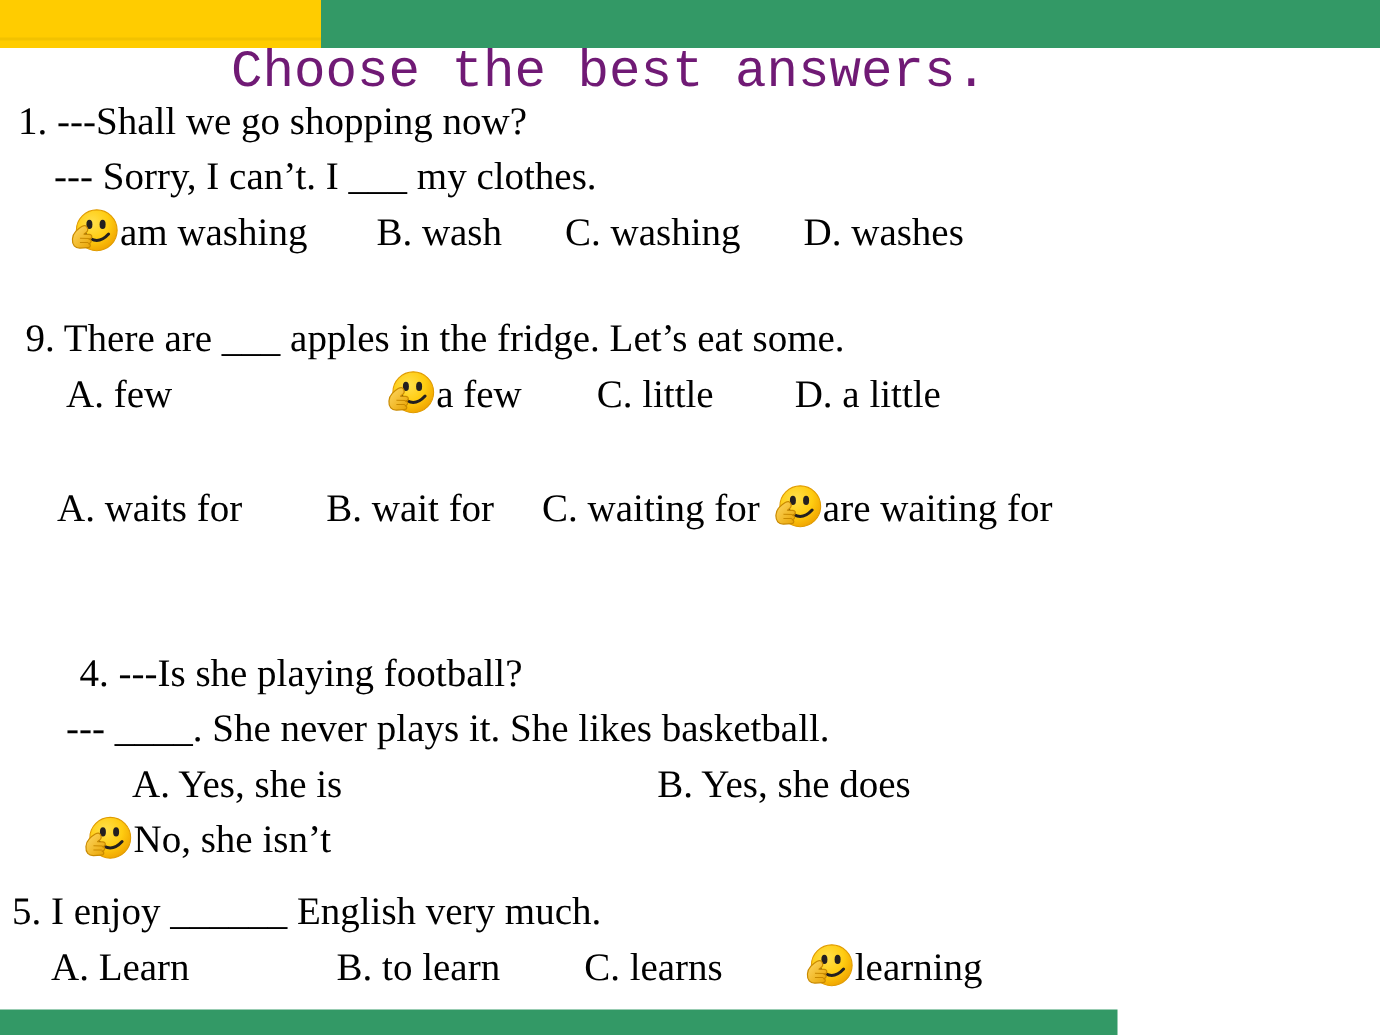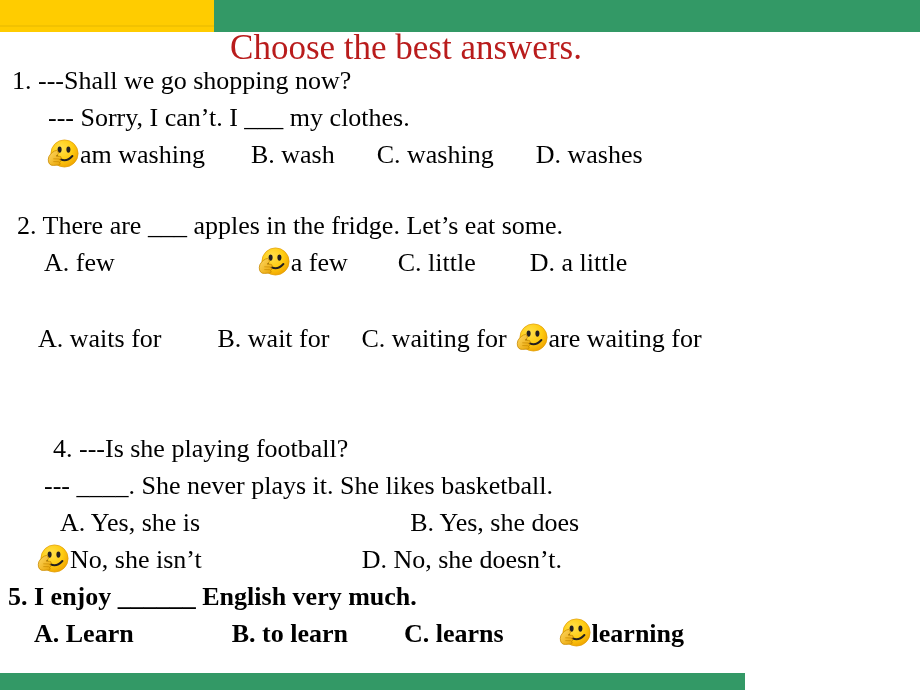--- a/index.html
+++ b/index.html
@@ -51,25 +51,26 @@
     background: #339966;
   }
 
   
   .title {
     position: absolute;
     top: 27px;
     left: 0;
     width: 844px;
     text-align: center;
-    color: #b91c1c;
+    color: #701a75;
     font-size: 35px;
     line-height: 42px;
     white-space: nowrap;
     letter-spacing: 0px;
+    font-family: Liberation Mono, monospace;
   }
   .title-inner {
     display: inline-block;
     transform: translateX(-16px);
   }
 
   
   .sheet {
     position: absolute;
     top: 62px;
@@ -135,21 +136,21 @@
 <div class="title">
   <span class="title-inner">Choose the best answers.</span>
 </div>
 
 <div class="sheet">
 
   <div class="qblock" style="top:0px;">
     <div class="qline" style="padding-left:12px;">
       <span class="txt">1. ---Shall we go shopping now?</span>
     </div>
-    <div class="qline" style="padding-left:48px;">
+    <div class="qline" style="padding-left:36px;">
       <span class="txt">--- Sorry, I can’t. I ___ my clothes.</span>
     </div>
     <div class="optline" style="padding-left:44px;">
       <span class="opt">
         <span class="smiley">
           <svg width="36" height="34" viewBox="0 0 36 34" xmlns="http://www.w3.org/2000/svg">
             <defs>
               <radialGradient id="g1a" cx="38%" cy="32%" r="72%">
                 <stop offset="0%" stop-color="#ffe04d"></stop>
                 <stop offset="58%" stop-color="#ffcc11"></stop>
@@ -182,21 +183,21 @@
       </span>
       <span style="display:inline-block;width:42px;"></span>
       <span class="opt">
         <span class="txt">D. washes</span>
       </span>
     </div>
   </div>
 
   <div class="qblock" style="top:145px;">
     <div class="qline" style="padding-left:17px;">
-      <span class="txt">2. There are ___ apples in the fridge. Let’s eat some.</span>
+      <span class="txt">9. There are ___ apples in the fridge. Let’s eat some.</span>
     </div>
     <div class="optline" style="padding-left:44px;">
       <span class="opt">
         <span class="txt">A. few</span>
       </span>
       <span style="display:inline-block;width:140px;"></span>
       <span class="opt">
         <span class="smiley">
           <svg width="36" height="34" viewBox="0 0 36 34" xmlns="http://www.w3.org/2000/svg">
             <circle cx="20.5" cy="15.5" r="13.6" fill="url(#g1a)" stroke="#e09b00" stroke-width="0.7"></circle>
@@ -254,53 +255,50 @@
     </div>
   </div>
 
   <div class="qblock" style="top:368px;">
     <div class="qline" style="padding-left:17px;margin-left:36px;">
       <span class="txt">4. ---Is she playing football?</span>
     </div>
     <div class="qline" style="padding-left:44px;">
       <span class="txt">--- ____. She never plays it. She likes basketball.</span>
     </div>
-    <div class="optline" style="padding-left:60px;gap:44px;">
+    <div class="optline" style="padding-left:88px;gap:44px;">
       <span class="opt">
         <span class="txt">A. Yes, she is</span>
       </span>
       <span style="display:inline-block;width:122px;"></span>
       <span class="opt">
         <span class="txt">B. Yes, she does</span>
       </span>
     </div>
-    <div class="optline" style="padding-left:34px;gap:28px;">
+    <div class="optline" style="padding-left:53px;gap:28px;">
       <span class="opt">
         <span class="smiley">
           <svg width="36" height="34" viewBox="0 0 36 34" xmlns="http://www.w3.org/2000/svg">
             <circle cx="20.5" cy="15.5" r="13.6" fill="url(#g1a)" stroke="#e09b00" stroke-width="0.7"></circle>
             <ellipse cx="15.6" cy="11.6" rx="2.0" ry="3.1" fill="#231f20"></ellipse>
             <ellipse cx="24.4" cy="11.6" rx="2.0" ry="3.1" fill="#231f20"></ellipse>
             <path d="M12.6 18.0 Q20.5 26.6 28.4 18.0" fill="none" stroke="#231f20" stroke-width="2.0" stroke-linecap="round"></path>
             <g>
               <path d="M10.5 13.0 q2.6 -1.4 3.6 0.6 q1.0 2.0 -0.7 3.4 l-1.4 1.1 l3.4 0.2 q1.9 0.1 1.8 1.6 q-0.1 1.4 -1.9 1.5 q1.6 0.3 1.5 1.6 q-0.1 1.2 -1.7 1.4 q1.3 0.4 1.1 1.5 q-0.2 1.1 -1.8 1.2 l-5.0 0.3 q-2.6 0.1 -3.9 -1.5 q-1.4 -1.7 -1.2 -4.6 q0.2 -3.0 2.2 -5.1 q1.6 -1.7 4.0 -3.2 z" fill="url(#g1b)" stroke="#c98a00" stroke-width="0.8" stroke-linejoin="round"></path>
               <path d="M9.3 20.8 l6.0 0.2 M9.3 23.6 l5.6 0.1" stroke="#c98a00" stroke-width="0.7" fill="none"></path>
             </g>
           </svg>
         </span>
         <span class="txt">No, she isn’t</span>
       </span>
       <span style="display:inline-block;width:104px;"></span>
-      <span class="opt">
-        <span class="txt">D.  No, she doesn’t.</span>
-      </span>
-    </div>
-  </div>
-
-  <div class="qblock" style="top:516px;font-weight:bold;">
+    </div>
+  </div>
+
+  <div class="qblock" style="top:527px;">
     <div class="qline" style="padding-left:8px;">
       <span class="txt">5. I enjoy ______ English very much.</span>
     </div>
     <div class="optline" style="padding-left:34px;">
       <span class="opt">
         <span class="txt">A. Learn</span>
       </span>
       <span style="display:inline-block;width:98px;"></span>
       <span class="opt">
         <span class="txt">B. to learn</span>

